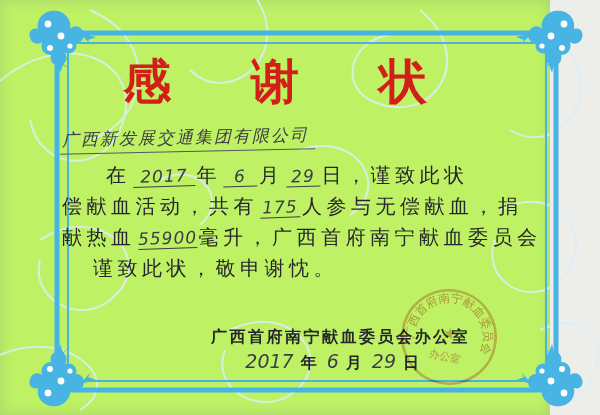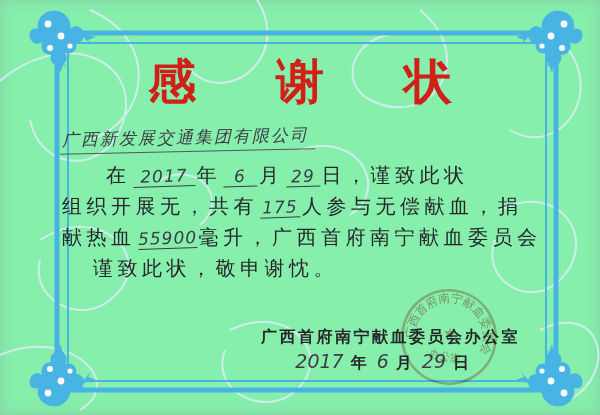--- a/index.html
+++ b/index.html
@@ -6,21 +6,21 @@
     --blue:#48b4e3;
     --blue-light:#dceef7;
     --red:#d02017;
     --ink:#26262b;
     --hand:#3d3d47;
     --seal:#d95f4e;
   }
   *{margin:0;padding:0;box-sizing:border-box;}
   html,body{width:600px;height:415px;overflow:hidden;}
   body{font-family:"Liberation Serif","DejaVu Serif",serif;background:#ededea;}
-  .stage{position:relative;width:600px;height:415px;background:#86efac;
+  .stage{position:relative;width:550px;height:415px;background:#bef264;
          box-shadow:inset 0 0 14px rgba(120,130,135,.28);}
   .paper{position:absolute;inset:0;}
   svg.layer{position:absolute;left:0;top:0;width:600px;height:415px;pointer-events:none;}
 
   .title{position:absolute;left:0;top:56px;width:100%;text-align:center;
          font-size:48px;font-weight:bold;color:var(--red);
          letter-spacing:34px;padding-left:34px;line-height:1.1;}
 
   .recipient{position:absolute;left:60px;top:126px;}
   .recipient .hand{font-size:17px;letter-spacing:2px;border-bottom:1.5px solid #565660;
@@ -101,21 +101,21 @@
 
     <div class="recipient">
       <span class="hand">广西新发展交通集团有限公司</span>
     </div>
 
     <div class="bodytext">
       <div class="line indent-2">
         <span>在</span><span class="blank w-year hand">2017</span><span>年</span><span class="blank w-month hand">6</span><span>月</span><span class="blank w-day hand">29</span><span>日，谨致此状</span>
       </div>
       <div class="line">
-        <span>组织开展无，共有</span><span class="blank w-count hand">175</span><span>人参与无偿献血，捐</span>
+        <span>偿献血活动，共有</span><span class="blank w-count hand">175</span><span>人参与无偿献血，捐</span>
       </div>
       <div class="line">
         <span>献热血</span><span class="blank w-volume hand">55900</span><span>毫升，广西首府南宁献血委员会</span>
       </div>
       <div class="line indent-1">
         <span>谨致此状，敬申谢忱。</span>
       </div>
     </div>
 
     <div class="sig">广西首府南宁献血委员会办公室</div>

